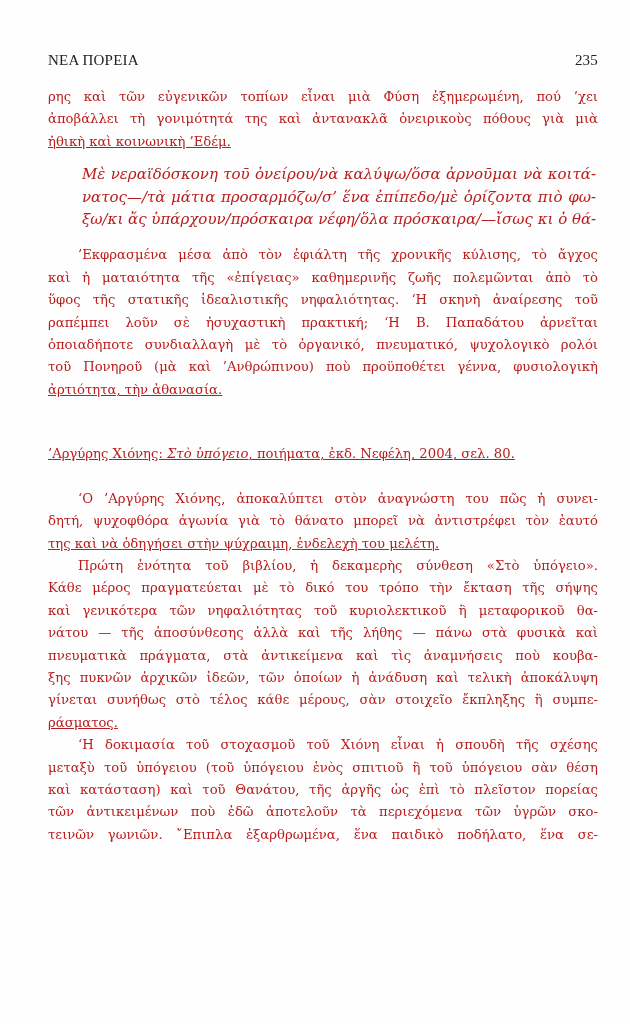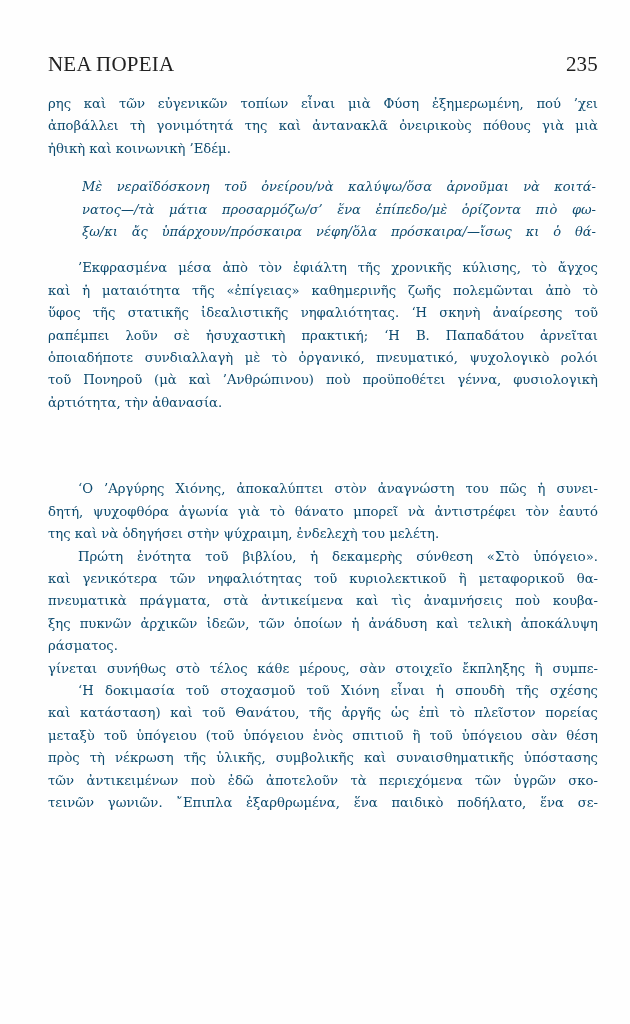--- a/index.html
+++ b/index.html
@@ -22,52 +22,53 @@
       background: #fefefe;
     }
     .running-head {
       position: absolute;
       top: 52px;
       left: 48px;
       width: 550px;
       display: flex;
       justify-content: space-between;
       font-family: "Liberation Serif", serif;
-      font-size: 21px;
+      font-size: 15px;
       letter-spacing: 0.2px;
       color: #222;
     }
     .body {
       position: absolute;
-      top: 93px;
+      top: 86px;
       left: 48px;
       width: 550px;
       font-family: "DejaVu Serif", serif;
       font-size: 13.2px;
       line-height: 22.4px;
       text-align: justify;
-      color: #0c4a6e;
+      color: #b91c1c;
     }
     .line {
       display: block;
       text-align: justify;
       text-align-last: justify;
       white-space: nowrap;
       overflow: hidden;
     }
     .line.last {
       text-align-last: left;
+      text-decoration: underline;
     }
     .indent { padding-left: 30px; }
     .quote {
-      margin-top: 16px;
+      margin-top: 10px;
       padding-left: 34px;
       padding-right: 2px;
       font-style: italic;
-      font-size: 13px;
+      font-size: 15px;
       line-height: 22.4px;
     }
     .quote .source { font-style: normal; }
     .para-gap { height: 14px; }
     .big-gap { height: 42px; }
     .ref-gap { height: 22px; }
     .ref .italic { font-style: italic; }
   </style>
 </head>
 <body>
@@ -100,41 +101,45 @@
       <span class="line">καὶ ἡ ματαιότητα τῆς «ἐπίγειας» καθημερινῆς ζωῆς πολεμῶνται ἀπὸ τὸ</span>
       <span class="line">ὕφος τῆς στατικῆς ἰδεαλιστικῆς νηφαλιότητας. ‘Η σκηνὴ ἀναίρεσης τοῦ</span>
       <span class="line">ραπέμπει λοῦν σὲ ἡσυχαστικὴ πρακτική; ‘Η Β. Παπαδάτου ἀρνεῖται</span>
       <span class="line">ὁποιαδήποτε συνδιαλλαγὴ μὲ τὸ ὀργανικό, πνευματικό, ψυχολογικὸ ρολόι</span>
       <span class="line">τοῦ Πονηροῦ (μὰ καὶ ’Ανθρώπινου) ποὺ προϋποθέτει γέννα, φυσιολογικὴ</span>
       <span class="line last">ἀρτιότητα, τὴν ἀθανασία.</span>
     </div>
 
     <div class="big-gap"></div>
 
+    <div class="line last ref">
+      <span>’Αργύρης Χιόνης: </span><span class="italic">Στὸ ὑπόγειο</span><span>, ποιήματα, ἐκδ. Νεφέλη, 2004, σελ. 80.</span>
+    </div>
 
     <div class="ref-gap"></div>
 
     <div>
       <span class="line indent">‘Ο ’Αργύρης Χιόνης, ἀποκαλύπτει στὸν ἀναγνώστη του πῶς ἡ συνει-</span>
       <span class="line">δητή, ψυχοφθόρα ἀγωνία γιὰ τὸ θάνατο μπορεῖ νὰ ἀντιστρέφει τὸν ἑαυτό</span>
       <span class="line last">της καὶ νὰ ὁδηγήσει στὴν ψύχραιμη, ἐνδελεχὴ του μελέτη.</span>
     </div>
 
     <div>
       <span class="line indent">Πρώτη ἑνότητα τοῦ βιβλίου, ἡ δεκαμερὴς σύνθεση «Στὸ ὑπόγειο».</span>
+      <span class="line">Κάθε μέρος πραγματεύεται μὲ τὸ δικό του τρόπο τὴν ἔκταση τῆς σήψης</span>
       <span class="line">καὶ γενικότερα τῶν νηφαλιότητας τοῦ κυριολεκτικοῦ ἢ μεταφορικοῦ θα-</span>
+      <span class="line">νάτου — τῆς ἀποσύνθεσης ἀλλὰ καὶ τῆς λήθης — πάνω στὰ φυσικὰ καὶ</span>
       <span class="line">πνευματικὰ πράγματα, στὰ ἀντικείμενα καὶ τὶς ἀναμνήσεις ποὺ κουβα-</span>
       <span class="line">ξης πυκνῶν ἀρχικῶν ἰδεῶν, τῶν ὁποίων ἡ ἀνάδυση καὶ τελικὴ ἀποκάλυψη</span>
+      <span class="line">γίνεται συνήθως στὸ τέλος κάθε μέρους, σὰν στοιχεῖο ἔκπληξης ἢ συμπε-</span>
       <span class="line last">ράσματος.</span>
-      <span class="line">γίνεται συνήθως στὸ τέλος κάθε μέρους, σὰν στοιχεῖο ἔκπληξης ἢ συμπε-</span>
     </div>
 
     <div>
       <span class="line indent">‘Η δοκιμασία τοῦ στοχασμοῦ τοῦ Χιόνη εἶναι ἡ σπουδὴ τῆς σχέσης</span>
+      <span class="line">μεταξὺ τοῦ ὑπόγειου (τοῦ ὑπόγειου ἑνὸς σπιτιοῦ ἢ τοῦ ὑπόγειου σὰν θέση</span>
       <span class="line">καὶ κατάσταση) καὶ τοῦ Θανάτου, τῆς ἀργῆς ὡς ἐπὶ τὸ πλεῖστον πορείας</span>
-      <span class="line">μεταξὺ τοῦ ὑπόγειου (τοῦ ὑπόγειου ἑνὸς σπιτιοῦ ἢ τοῦ ὑπόγειου σὰν θέση</span>
-      <span class="line">πρὸς τὴ νέκρωση τῆς ὑλικῆς, συμβολικῆς καὶ συναισθηματικῆς ὑπόστασης</span>
       <span class="line">τῶν ἀντικειμένων ποὺ ἐδῶ ἀποτελοῦν τὰ περιεχόμενα τῶν ὑγρῶν σκο-</span>
       <span class="line">τεινῶν γωνιῶν. ῎Επιπλα ἐξαρθρωμένα, ἕνα παιδικὸ ποδήλατο, ἕνα σε-</span>
     </div>
 
   </div>
 </div>
 
 </body></html>

